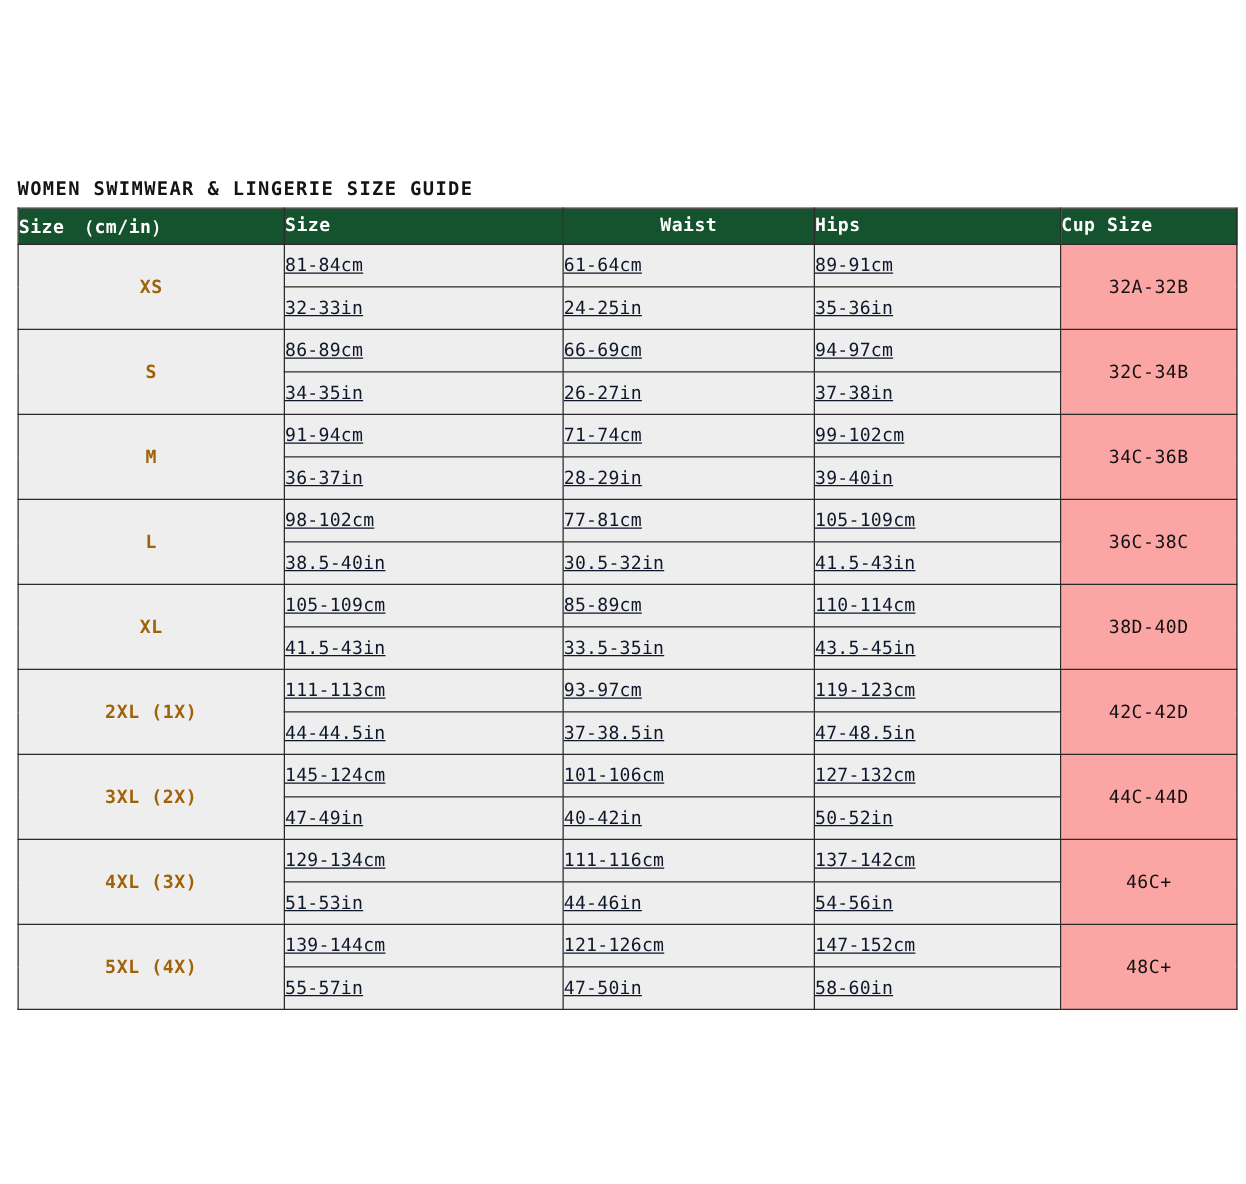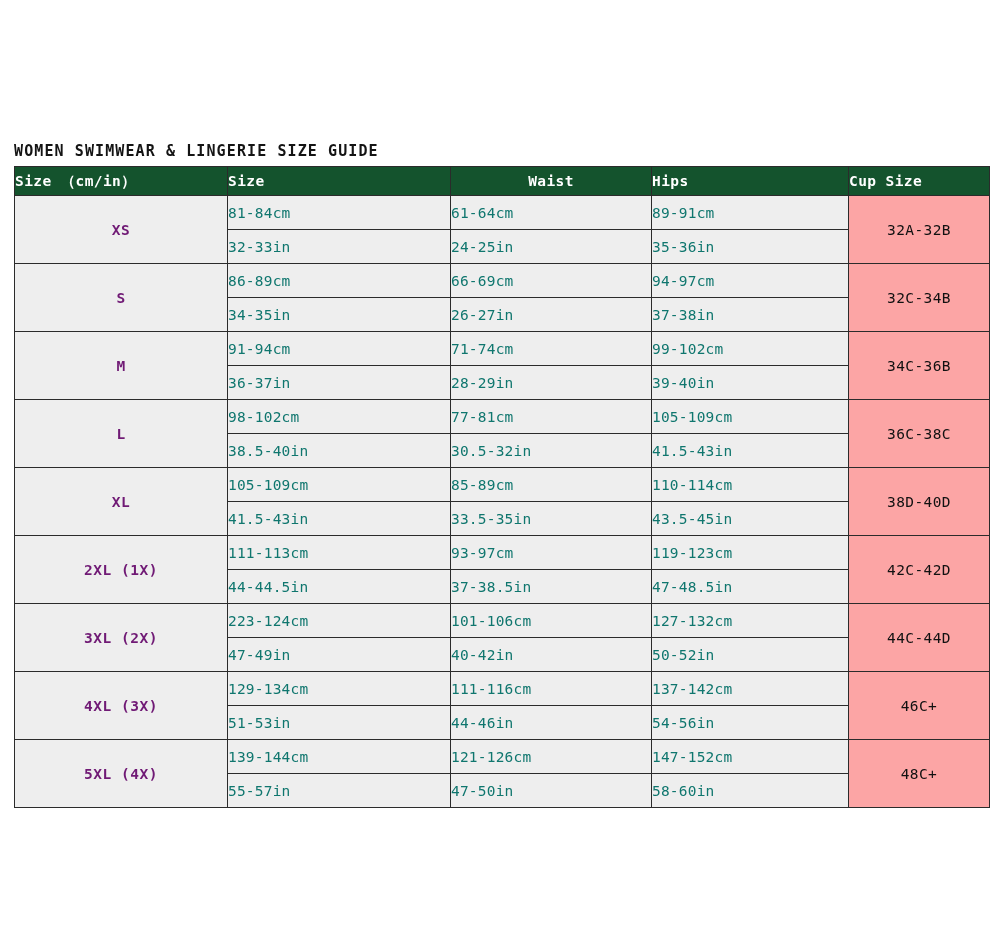--- a/index.html
+++ b/index.html
@@ -62,37 +62,38 @@
   thead th.col-bust { width: 222px; }
   thead th.col-waist { width: 200px; text-align: center; }
   thead th.col-hips { width: 196px; }
   thead th.col-cup  { width: 140px; }
 
   td.size-cell {
     background: #eeeeee;
     text-align: center;
     font-size: 14.5px;
     font-weight: bold;
-    color: #701a75;
+    color: #a16207;
     letter-spacing: 0.5px;
   }
   td.cup-cell {
     background: #fca5a5;
     text-align: center;
     font-size: 14.5px;
     color: #111111;
     letter-spacing: 0.4px;
   }
   td.meas-cell {
     background: #eeeeee;
     font-size: 14.5px;
-    color: #0f766e;
+    color: #0f172a;
     padding-left: 10px;
     height: 33px;
     letter-spacing: 0.2px;
+    text-decoration: underline;
   }
   tr.row-in td.meas-cell {
     border-top: 1px solid #ec4899;
   }
 </style>
 </head>
 <body>
 
 <div class="page">
 
@@ -184,21 +185,21 @@
           <td class="cup-cell" rowspan="2">42C-42D</td>
         </tr>
         <tr class="row-in">
           <td class="meas-cell">44-44.5in</td>
           <td class="meas-cell">37-38.5in</td>
           <td class="meas-cell">47-48.5in</td>
         </tr>
 
         <tr>
           <td class="size-cell" rowspan="2">3XL (2X)</td>
-          <td class="meas-cell">223-124cm</td>
+          <td class="meas-cell">145-124cm</td>
           <td class="meas-cell">101-106cm</td>
           <td class="meas-cell">127-132cm</td>
           <td class="cup-cell" rowspan="2">44C-44D</td>
         </tr>
         <tr class="row-in">
           <td class="meas-cell">47-49in</td>
           <td class="meas-cell">40-42in</td>
           <td class="meas-cell">50-52in</td>
         </tr>
 

